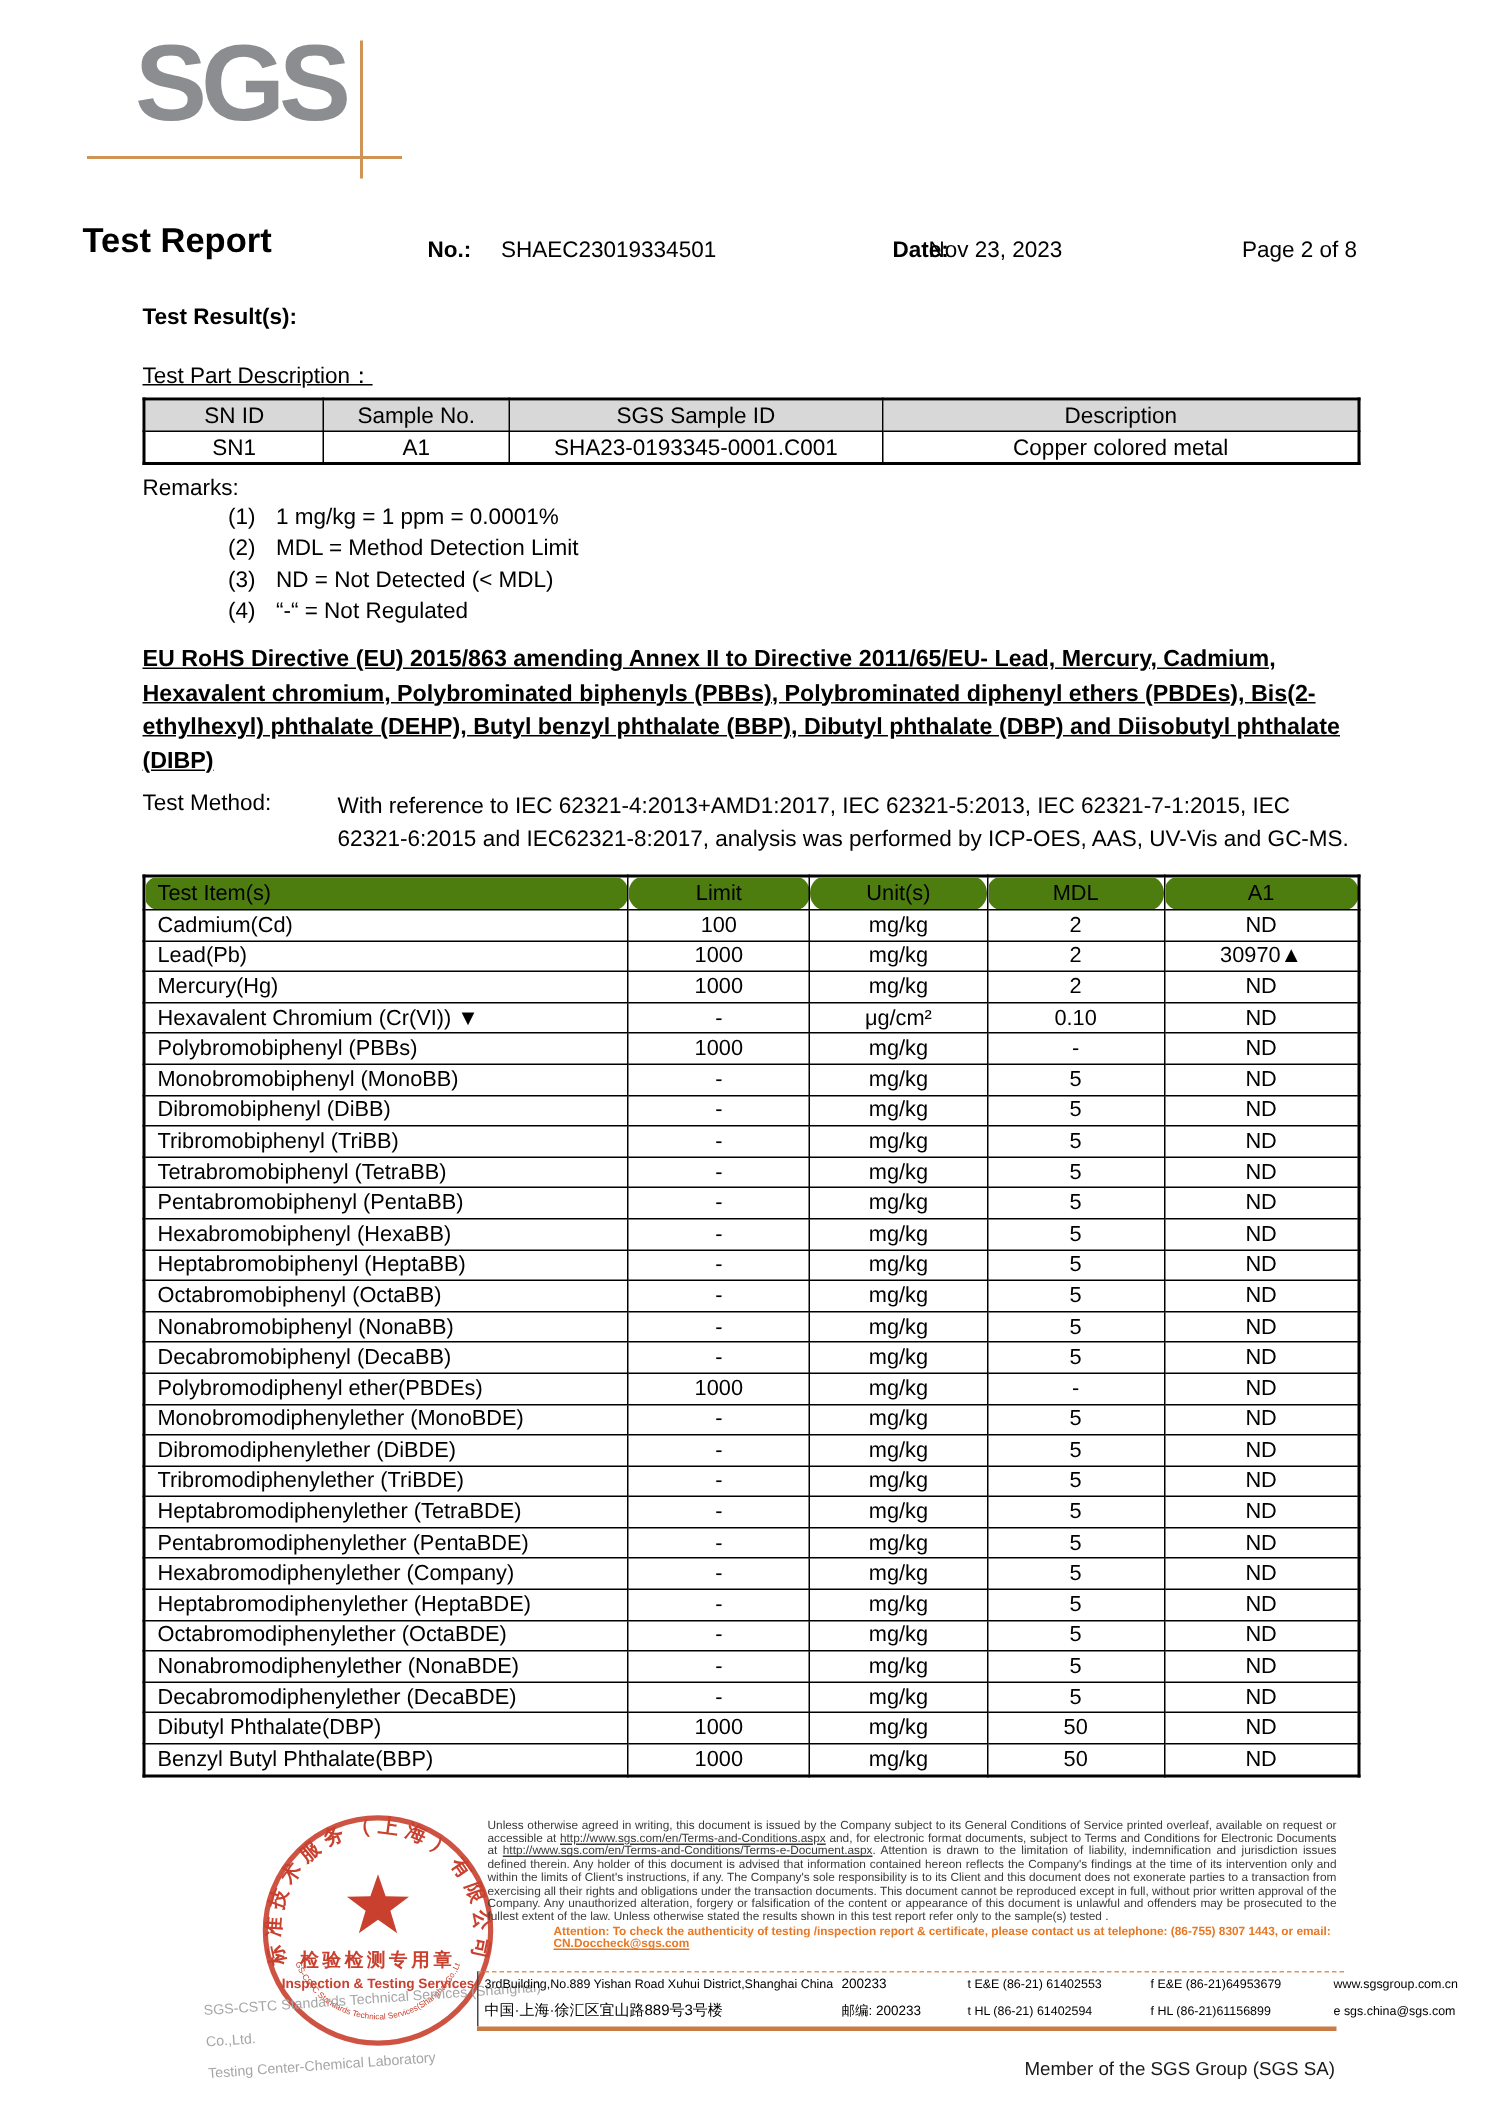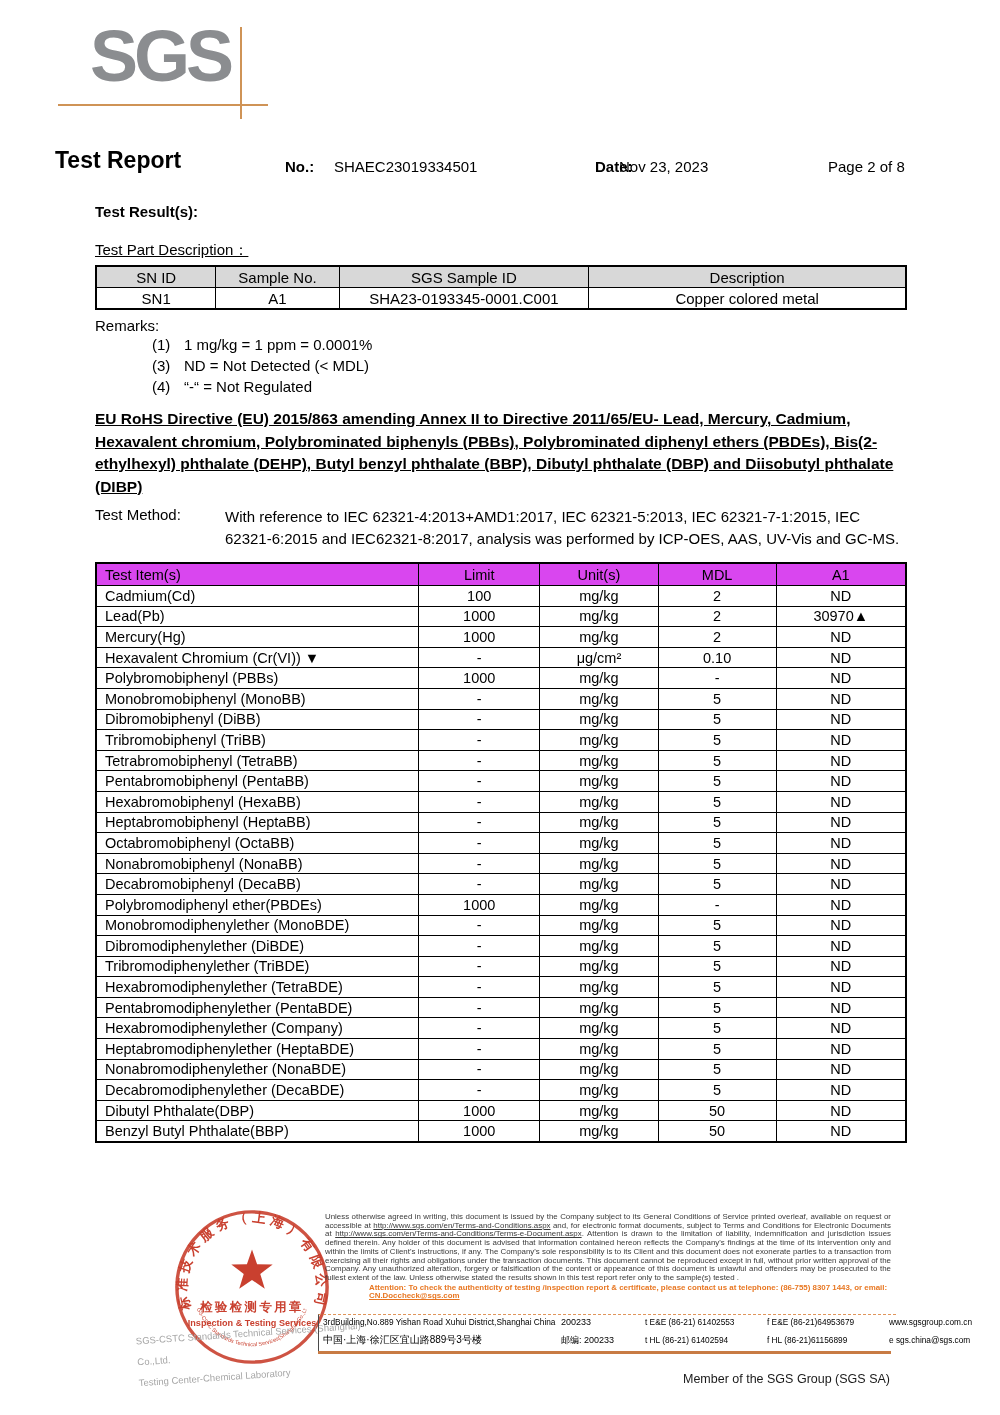--- a/index.html
+++ b/index.html
@@ -40,21 +40,21 @@
                font-size:15.5px; line-height:22.5px; }
 
   .method-row { display:flex; margin-top:8px; }
   .method-label { width:130px; flex:0 0 130px; }
   .method-text { width:682px; line-height:21.5px; }
 
   table.results { margin-top:13px; width:100%; border-collapse:collapse; border:2px solid #000;
     table-layout:fixed; font-size:14.5px; }
   table.results th, table.results td { border:1px solid #000; padding:0 2px; text-align:center;
     overflow:hidden; white-space:nowrap; }
-  table.results th { background:#d946ef; height:21px; font-weight:normal; }
+  table.results th { background:#4d7c0f; height:21px; font-weight:normal;border-radius:11px; }
   table.results td { height:19.6px; }
   table.results th:first-child, table.results td:first-child { text-align:left; padding-left:8px; }
   .rc0 { width:40%; } .rc1 { width:14.9%; } .rc2 { width:14.6%; } .rc3 { width:14.5%; } .rc4 { width:16%; }
 
   
   .stamp { position:absolute; left:168px; top:1203px; }
   .faded-co { position:absolute; left:137px; top:1322px; width:240px; color:#a6a6a6;
     font-size:9.5px; line-height:21px; transform:rotate(-4deg); }
 
   .fineprint { position:absolute; left:325px; top:1213px; width:566px;
@@ -112,20 +112,23 @@
         </tr>
       </tbody>
     </table>
 
     <div class="remarks">
       <div>Remarks:</div>
       <div class="remark-item">
         <span class="remark-num">(1)</span><span>1 mg/kg = 1 ppm = 0.0001%</span>
       </div>
       <div class="remark-item">
+        <span class="remark-num">(2)</span><span>MDL = Method Detection Limit</span>
+      </div>
+      <div class="remark-item">
         <span class="remark-num">(3)</span><span>ND = Not Detected (&lt; MDL)</span>
       </div>
       <div class="remark-item">
         <span class="remark-num">(4)</span><span>“-“ = Not Regulated</span>
       </div>
     </div>
 
     <div class="directive">EU RoHS Directive (EU) 2015/863 amending Annex II to Directive 2011/65/EU- Lead, Mercury, Cadmium, Hexavalent chromium, Polybrominated biphenyls (PBBs), Polybrominated diphenyl ethers (PBDEs), Bis(2-ethylhexyl) phthalate (DEHP), Butyl benzyl phthalate (BBP), Dibutyl phthalate (DBP) and Diisobutyl phthalate (DIBP)</div>
 
     <div class="method-row">
@@ -271,21 +274,21 @@
             <td>ND</td>
           </tr>
           <tr>
             <td>Tribromodiphenylether (TriBDE)</td>
             <td>-</td>
             <td>mg/kg</td>
             <td>5</td>
             <td>ND</td>
           </tr>
           <tr>
-            <td>Hexabromodiphenylether (TetraBDE)</td>
+            <td>Heptabromodiphenylether (TetraBDE)</td>
             <td>-</td>
             <td>mg/kg</td>
             <td>5</td>
             <td>ND</td>
           </tr>
           <tr>
             <td>Pentabromodiphenylether (PentaBDE)</td>
             <td>-</td>
             <td>mg/kg</td>
             <td>5</td>
@@ -293,20 +296,27 @@
           </tr>
           <tr>
             <td>Hexabromodiphenylether (Company)</td>
             <td>-</td>
             <td>mg/kg</td>
             <td>5</td>
             <td>ND</td>
           </tr>
           <tr>
             <td>Heptabromodiphenylether (HeptaBDE)</td>
+            <td>-</td>
+            <td>mg/kg</td>
+            <td>5</td>
+            <td>ND</td>
+          </tr>
+          <tr>
+            <td>Octabromodiphenylether (OctaBDE)</td>
             <td>-</td>
             <td>mg/kg</td>
             <td>5</td>
             <td>ND</td>
           </tr>
           <tr>
             <td>Nonabromodiphenylether (NonaBDE)</td>
             <td>-</td>
             <td>mg/kg</td>
             <td>5</td>

